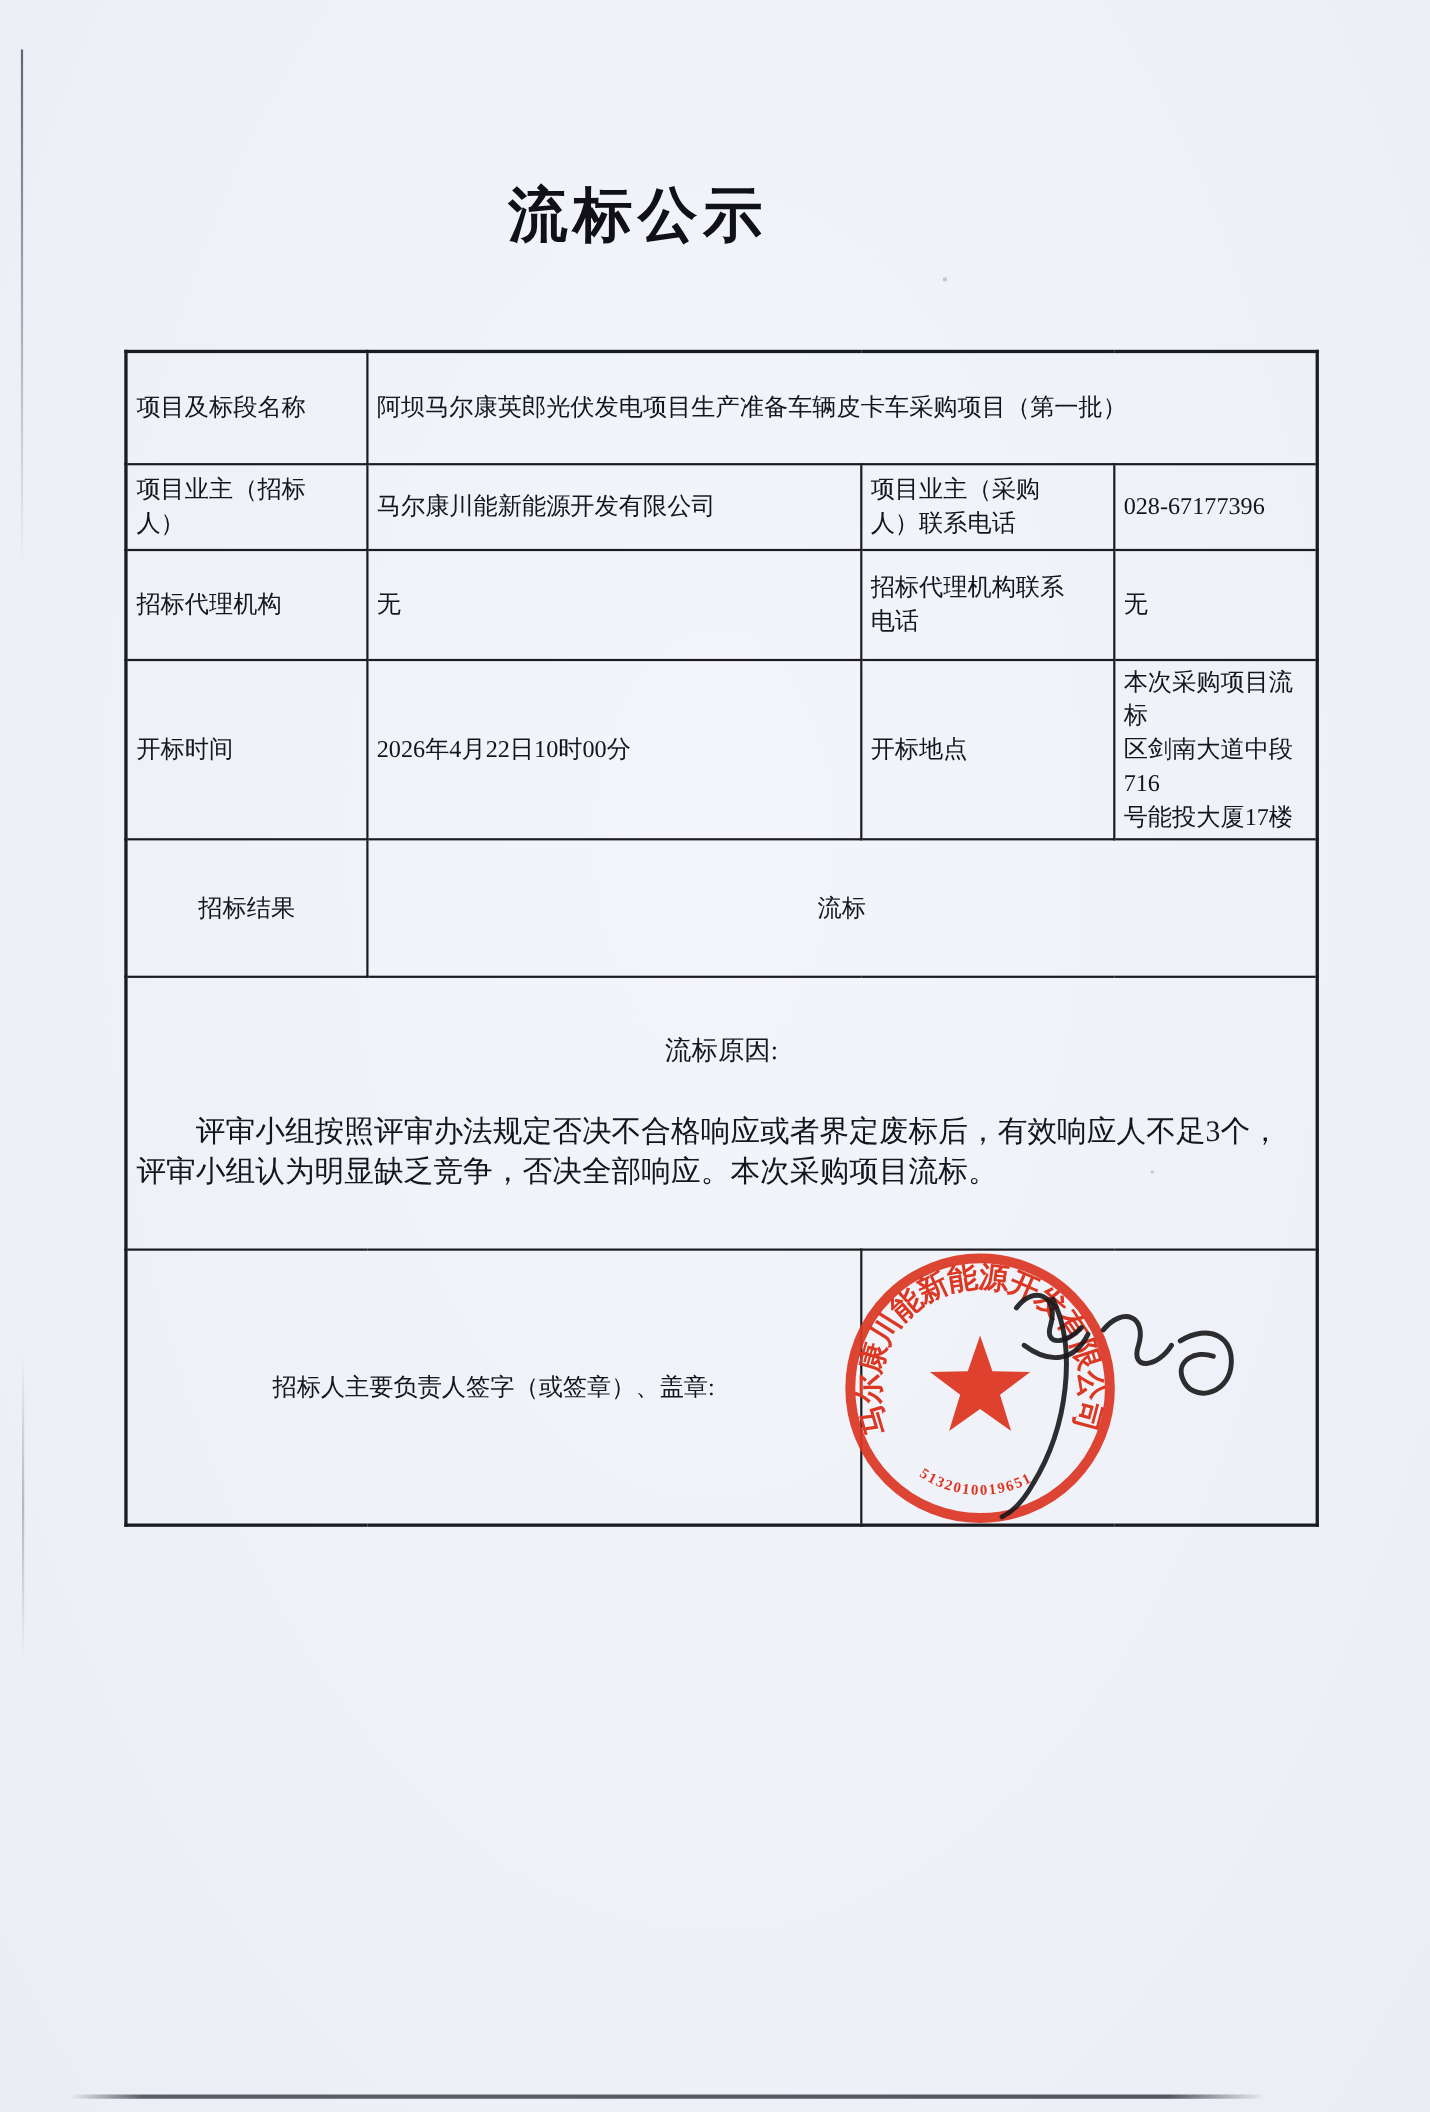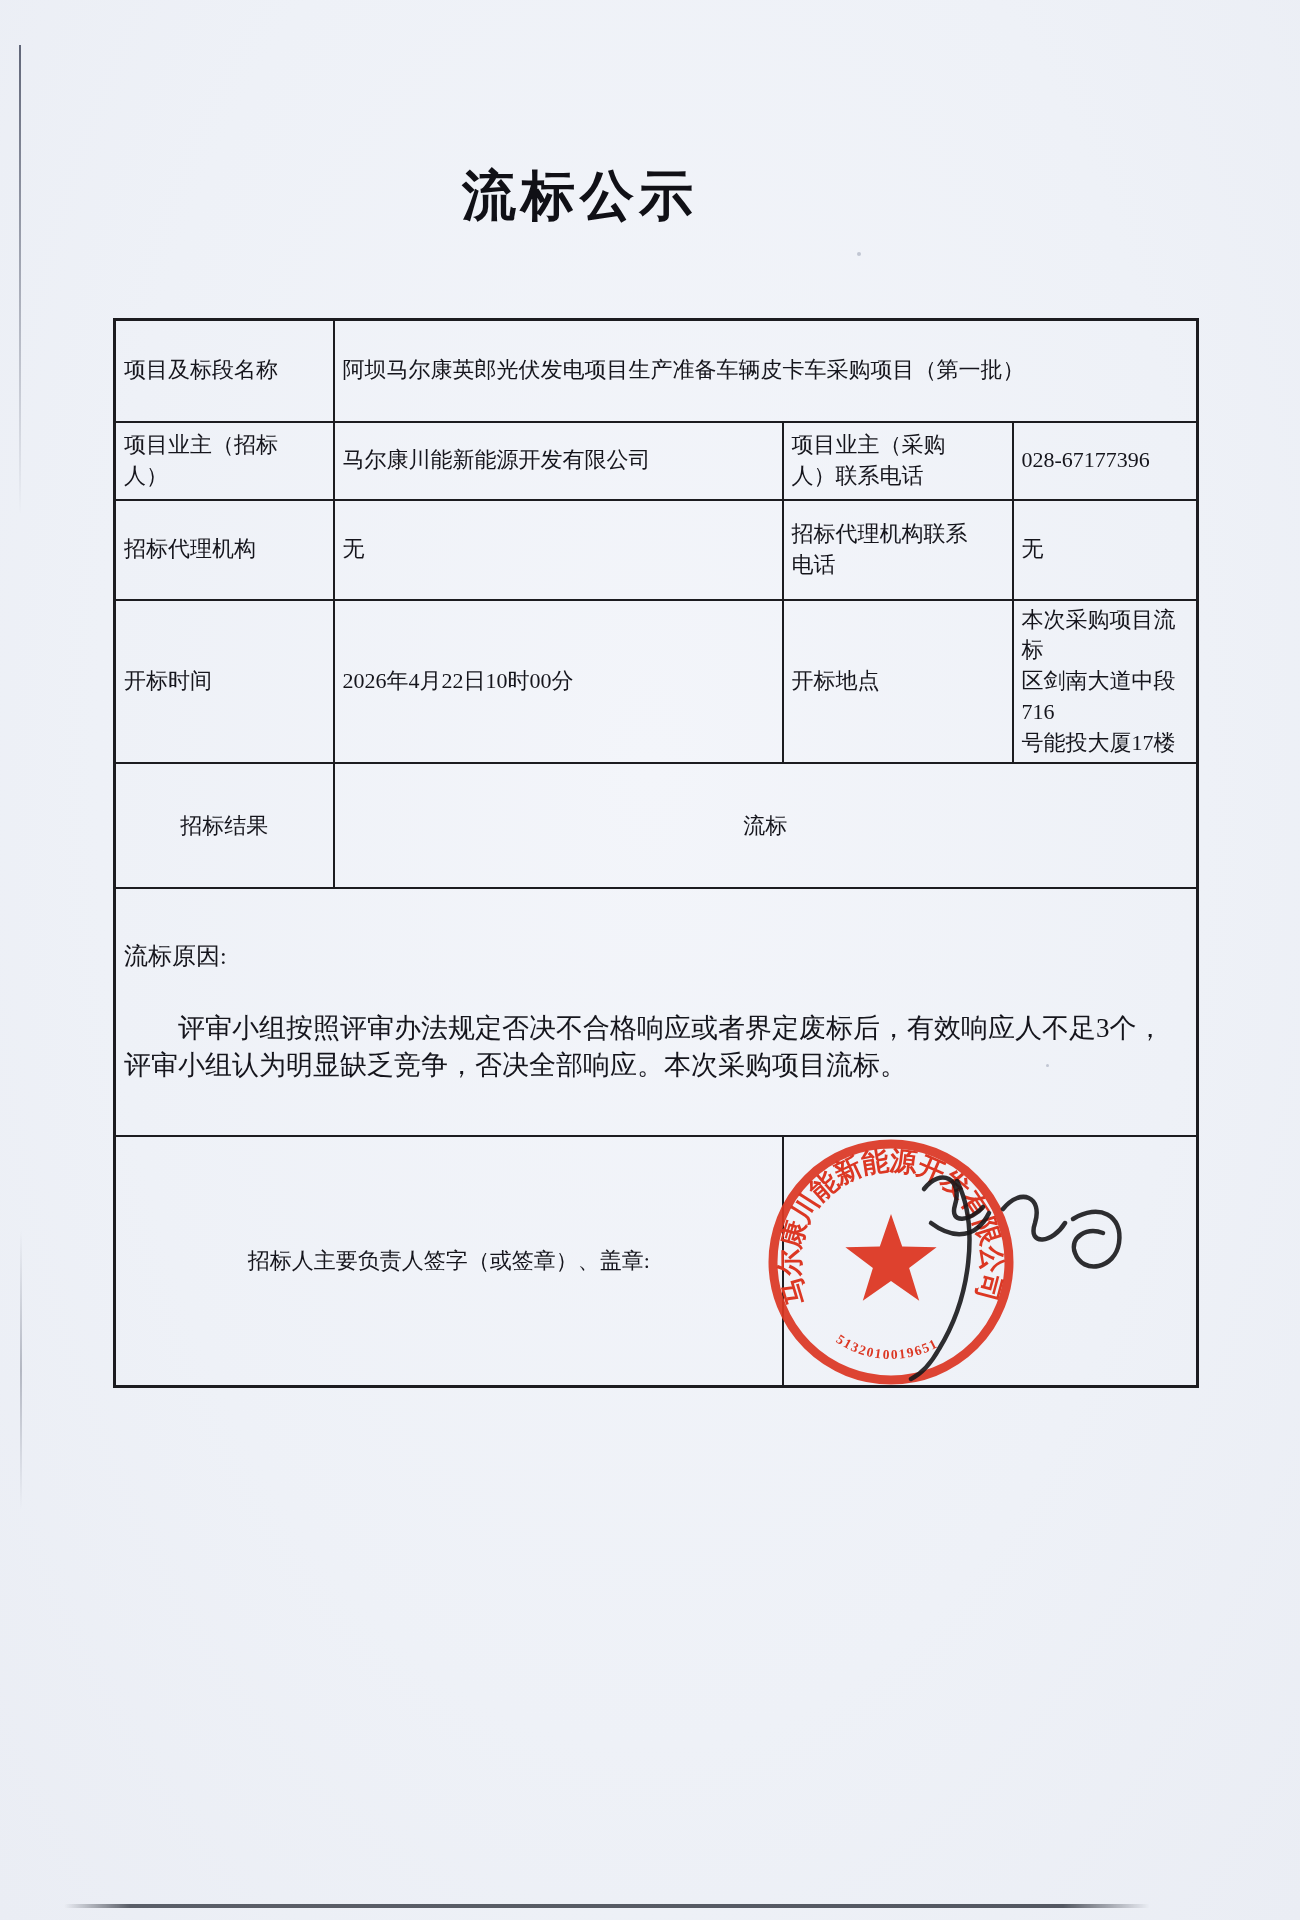--- a/index.html
+++ b/index.html
@@ -39,21 +39,21 @@
     vertical-align:middle;
     color:#15151c;
   }
   td.lbl{text-align:left;padding-left:9px;}
   td.ctr{text-align:center;}
   .prewrap{white-space:pre-line;font-family:Liberation Serif, serif;}
   td.reason-cell{
     vertical-align:top;
     padding:40px 12px 12px 10px;
   }
-  .reason-label{font-size:24px;}
+  .reason-label{font-size:24px;text-align:center;}
   .reason-text{
     width:1040px;
     font-size:27px;
     line-height:1.38;
     text-indent:2em;
     margin:36px 0 0 0;
   }
   td.sign-label{
     text-align:center;
     font-size:22px;

